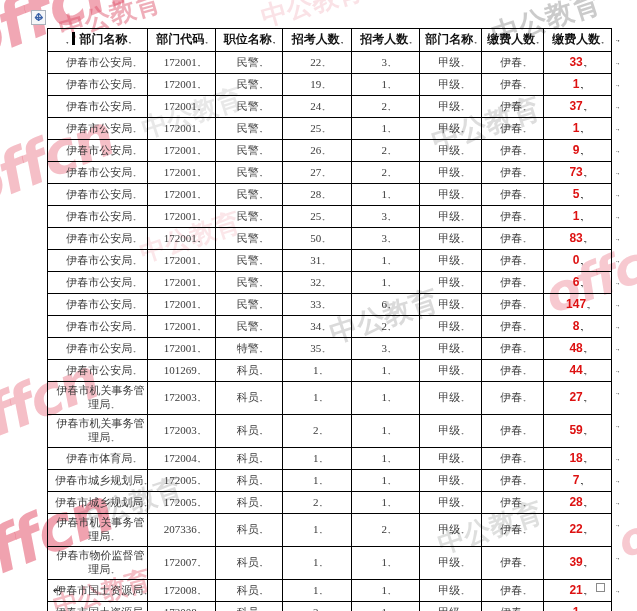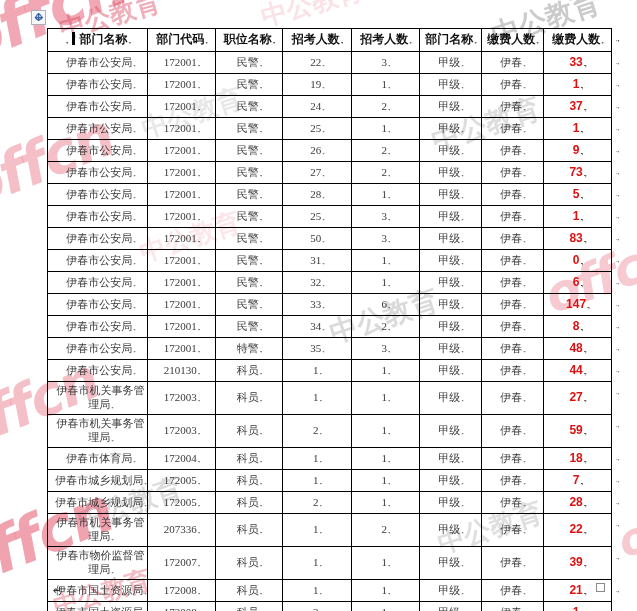--- a/index.html
+++ b/index.html
@@ -281,21 +281,21 @@
             <td><span>特警</span><span class="cm">.,</span></td>
             <td><span>35</span><span class="cm">.,</span></td>
             <td><span>3</span><span class="cm">.,</span></td>
             <td><span>甲级</span><span class="cm">.,</span></td>
             <td><span>伊春</span><span class="cm">.,</span></td>
             <td class="paid"><span>48</span><span class="cm">.,</span></td>
             <td class="rm">.,</td>
           </tr>
           <tr>
             <td class="name"><span>伊春市公安局</span><span class="cm">.,</span></td>
-            <td><span>210130</span><span class="cm">.,</span></td>
+            <td><span>101269</span><span class="cm">.,</span></td>
             <td><span>科员</span><span class="cm">.,</span></td>
             <td><span>1</span><span class="cm">.,</span></td>
             <td><span>1</span><span class="cm">.,</span></td>
             <td><span>甲级</span><span class="cm">.,</span></td>
             <td><span>伊春</span><span class="cm">.,</span></td>
             <td class="paid"><span>44</span><span class="cm">.,</span></td>
             <td class="rm">.,</td>
           </tr>
           <tr>
             <td class="name"><span>伊春市机关事务管理局</span><span class="cm">.,</span></td>

